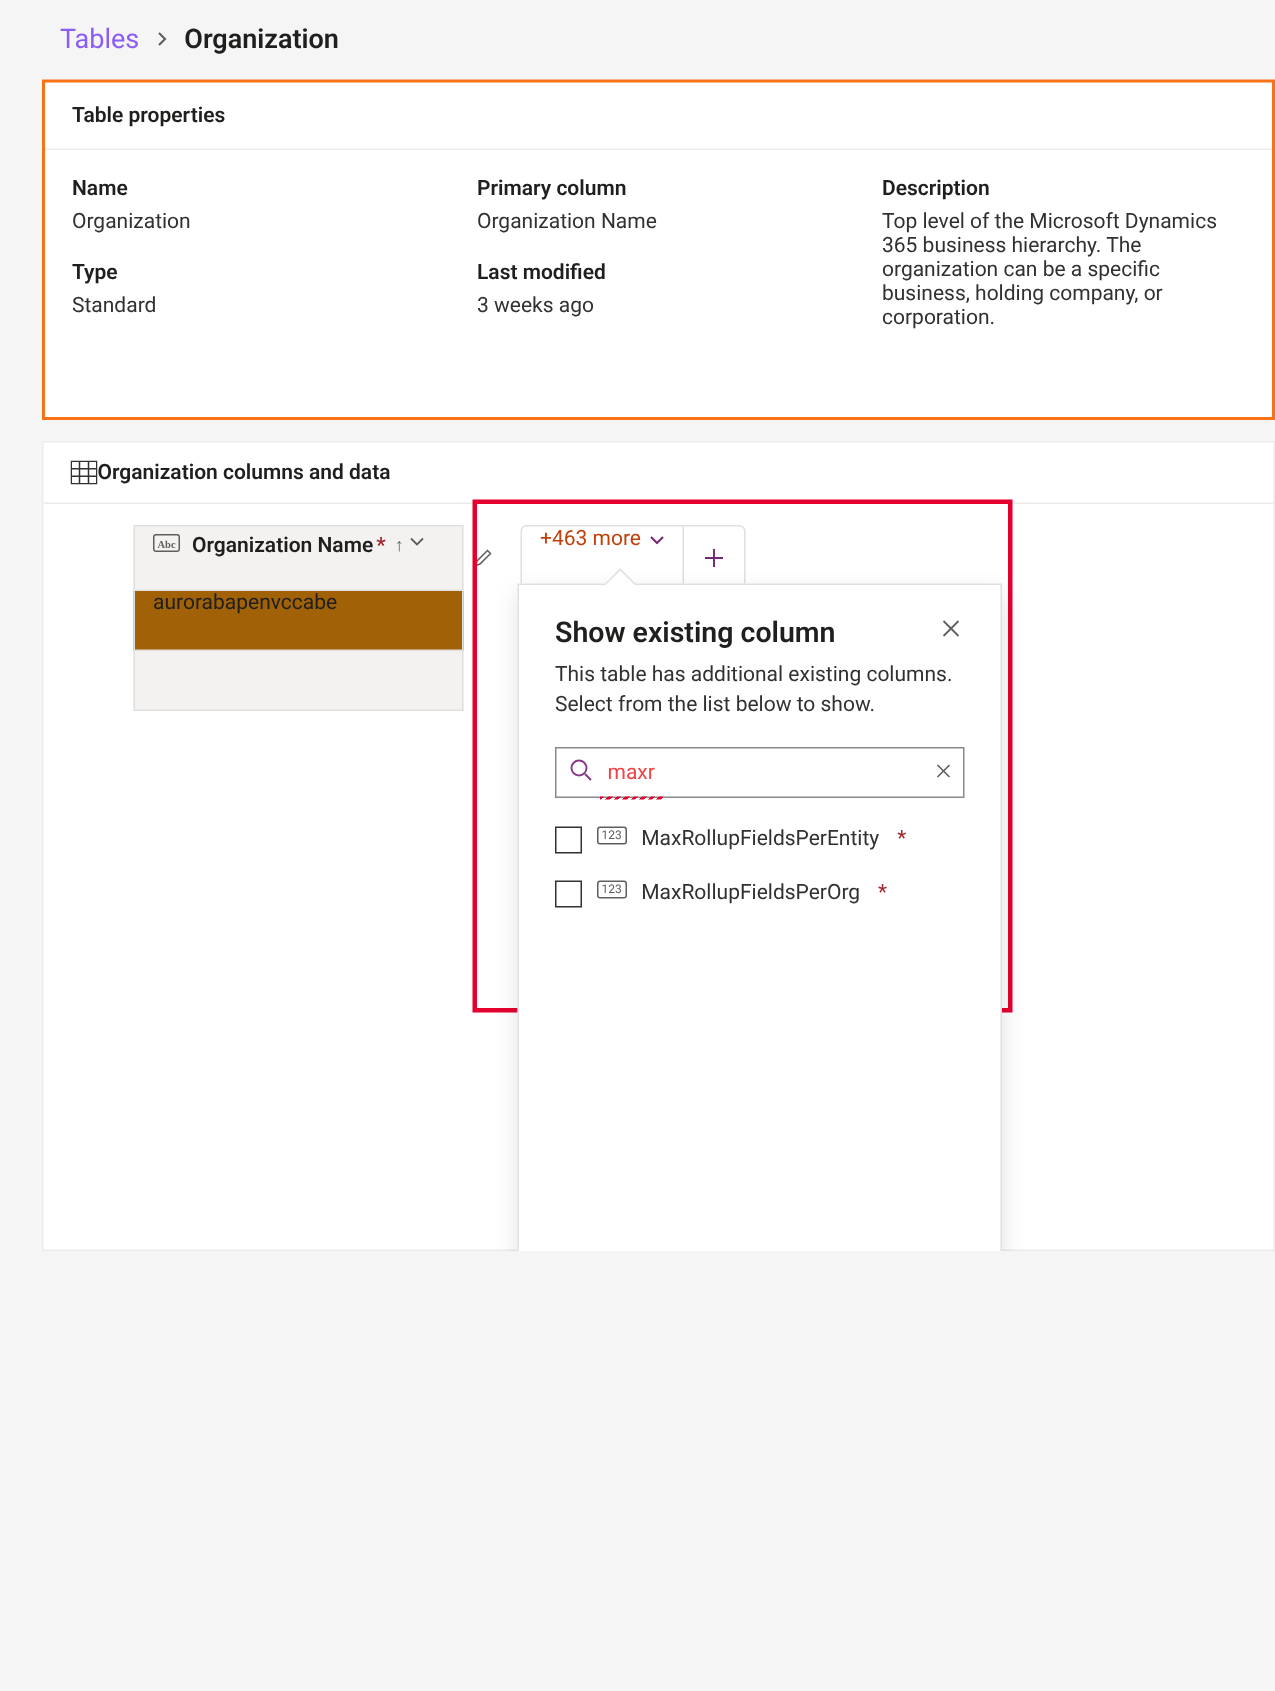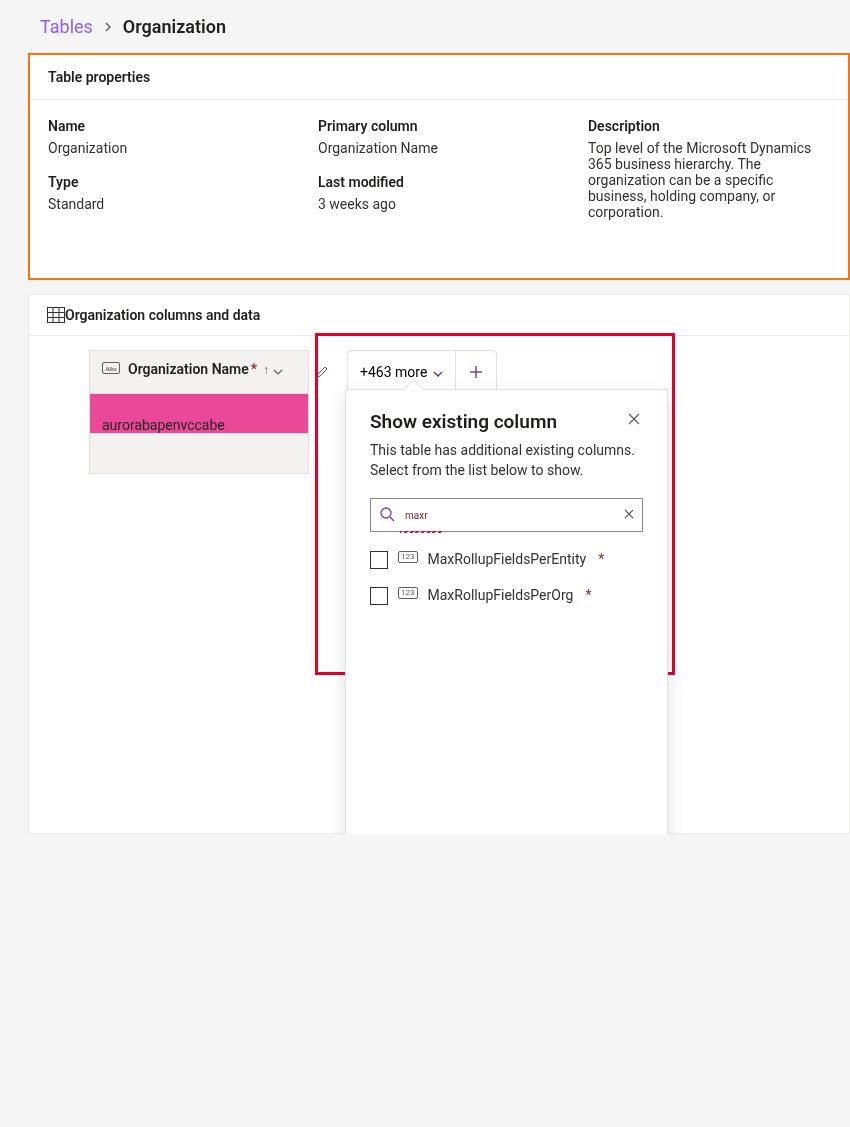--- a/index.html
+++ b/index.html
@@ -45,47 +45,47 @@
       padding: 12px 18px; font-weight: 600; font-size: 14px;
       border-bottom: 1px solid #edebe9;
     }
     .grid-icon svg { display: block; }
 
     .table-area { padding: 14px 0 100px 60px; display: flex; align-items: flex-start; }
     .col1 {
       width: 220px;
     }
     .col1-header {
-      height: 44px; display: flex; align-items: flex-end; padding: 16px 12px;
+      height: 44px; display: flex; align-items: flex-start; padding: 5px 12px;
       border: 1px solid #e1dfdd; background: #f3f2f1; font-weight: 600;
     }
     .abc-icon { margin-right: 8px; }
     .req { color: #a4262c; margin-left: 2px; }
     .sortup { margin-left: 6px; color: #605e5c; font-size: 12px; }
     .chev { margin-left: 4px; color: #605e5c; font-size: 10px; }
     .col1-cell {
-      height: 40px; display: flex; align-items: flex-end; padding: 0 12px;
+      height: 40px; display: flex; align-items: flex-start; padding: 0 12px;
       border-left: 1px solid #e1dfdd; border-right: 1px solid #e1dfdd;
-      border-bottom: 1px solid #e1dfdd; background: #ec4899;
+      border-bottom: 1px solid #e1dfdd; background: #a16207;
     }
     .col1-empty {
       height: 40px;
       border-left: 1px solid #e1dfdd; border-right: 1px solid #e1dfdd;
       border-bottom: 1px solid #e1dfdd; background: #f3f2f1;
     }
     .edit-icon { width: 26px; display:flex; align-items:center; justify-content:center; height:44px; color:#605e5c; }
 
     .more-group {
       display: flex; align-items: stretch; height: 44px;
       border: 1px solid #e1dfdd; border-radius: 4px; margin-left: 12px;
       background: #fff;
     }
     .more-btn {
-      display: flex; align-items: center; gap: 6px; padding: 0 12px;
-      color: #000000; font-weight: 400; cursor: pointer;
+      display: flex; align-items: flex-start; gap: 6px; padding: 0 12px;
+      color: #c2410c; font-weight: 400; cursor: pointer;
     }
     .divider { width: 1px; background: #e1dfdd; }
     .plus-btn {
       width: 40px; display: flex; align-items: center; justify-content: center;
       color: #742774; font-size: 18px; cursor: pointer;
     }
 
     .highlight-box {
       position: absolute;
       left: 286px; top: 38px;
@@ -112,22 +112,22 @@
     .flyout-title-row { display: flex; justify-content: space-between; align-items: flex-start; }
     .flyout-title { font-size: 19px; font-weight: 600; color: #201f1e; }
     .flyout-close { color: #605e5c; cursor: pointer; font-size: 14px; padding: 2px;}
     .flyout-desc { color: #323130; margin-top: 8px; line-height: 1.4; font-size: 14px;}
     .search-wrap {
       display: flex; align-items: center; border: 1px solid #8a8886;
       height: 34px; margin-top: 18px; padding: 0 8px;
     }
     .search-wrap .sicon { color: #8b3a8b; margin-right: 8px; }
     .search-wrap input {
-      flex: 1; border: 0; outline: 0; font-size: 10px; font-family: inherit;
-      color: #7f1d1d; background: transparent;
+      flex: 1; border: 0; outline: 0; font-size: 14px; font-family: inherit;
+      color: #ef4444; background: transparent;
     }
     .search-wrap input::placeholder { color: #a19f9d; }
     .search-wrap .clear { color: #605e5c; cursor: pointer; font-size: 12px;}
     .underline { height: 2px; width: 42px; margin-left: 30px;
       border-bottom: 2px wavy #e3002f;
       background: repeating-linear-gradient(135deg,#e3002f 0 2px, transparent 2px 4px);
       margin-top: -1px;
     }
     .option-row {
       display: flex; align-items: flex-start; gap: 10px; margin-top: 18px;

